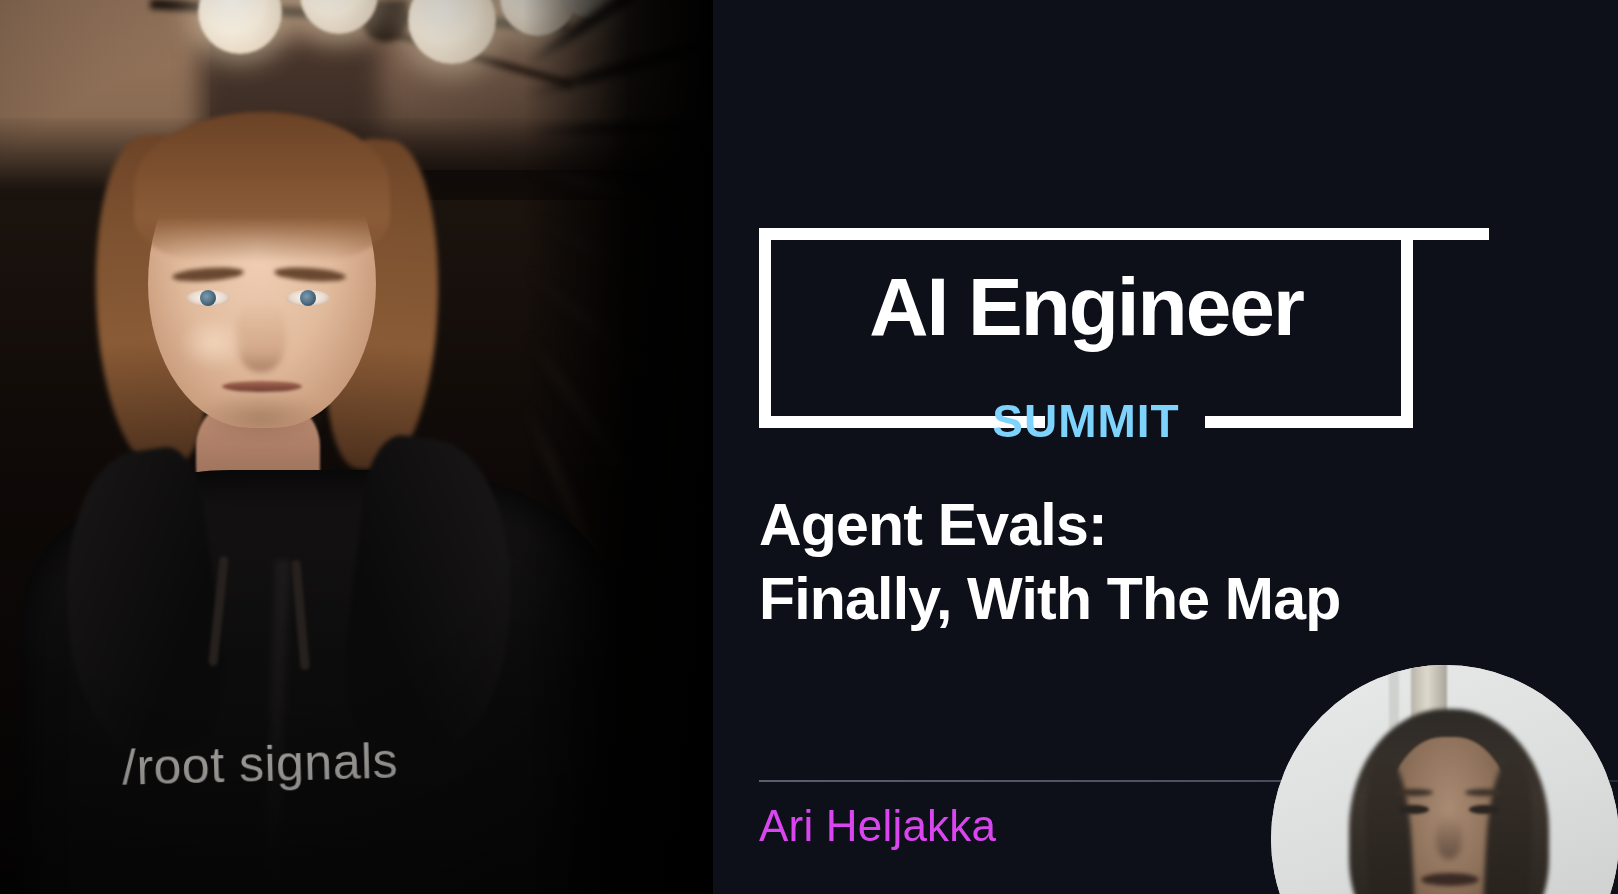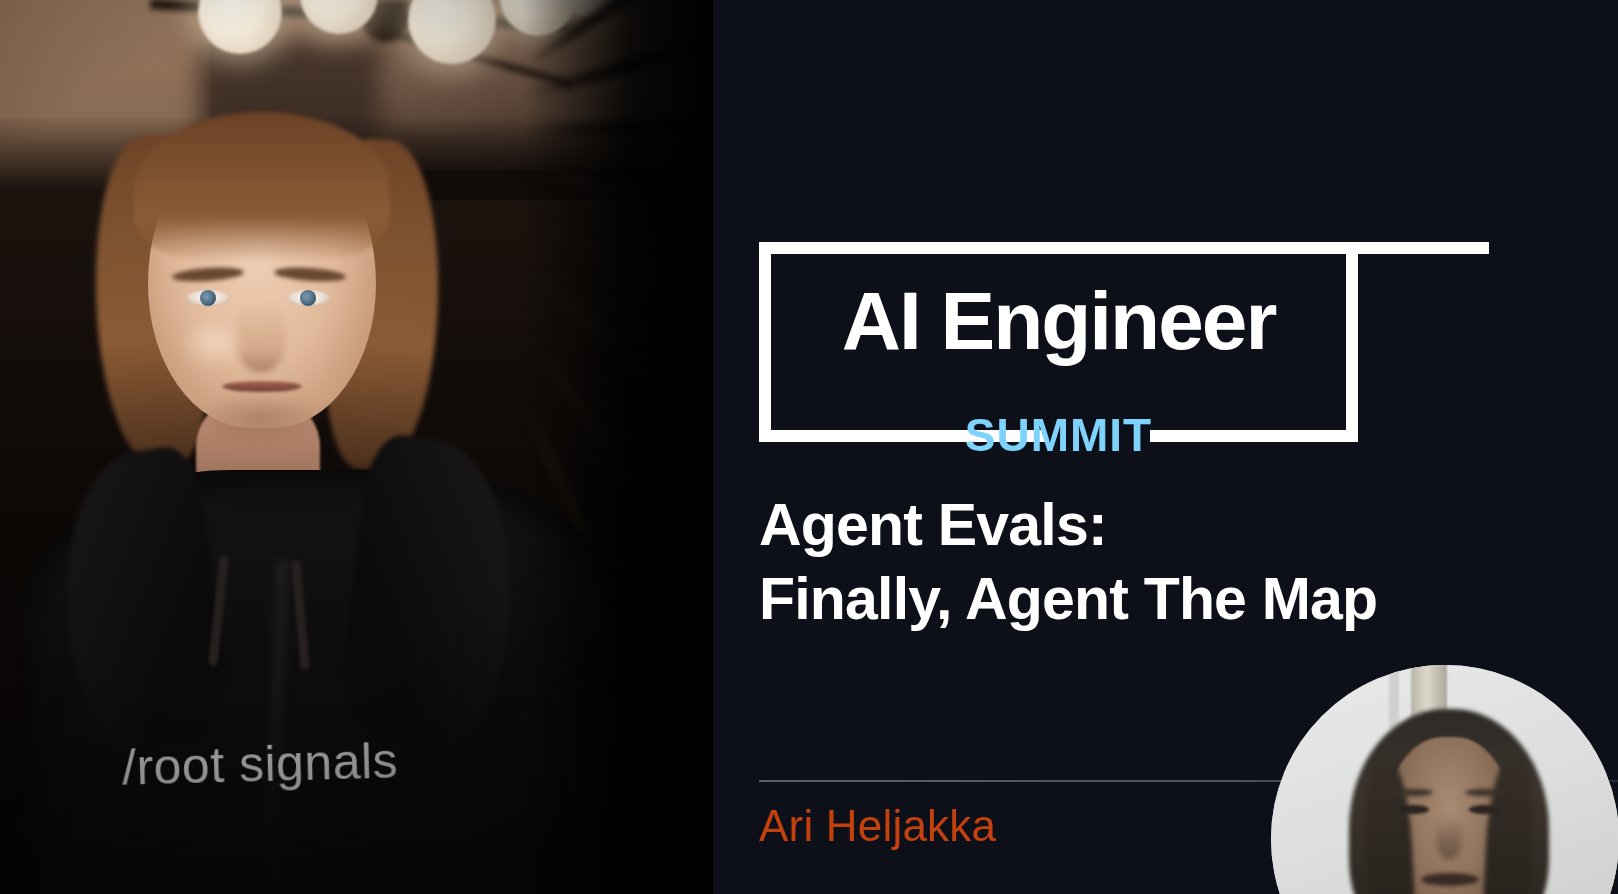--- a/index.html
+++ b/index.html
@@ -287,22 +287,22 @@
     position: absolute;
     left: 713px; top: 0;
     width: 905px; height: 894px;
     background: #0d0f19;
   }
 
   
   .logo-lockup {
     position: absolute;
     left: 46px;
-    top: 242px;
-    width: 599px;
+    top: 228px;
+    width: 654px;
     height: 200px;
   }
   .logo-frame-top,
   .logo-frame-bottom-l,
   .logo-frame-bottom-r,
   .logo-frame-left,
   .logo-frame-right {
     position: absolute;
     background: #ffffff;
   }
@@ -353,21 +353,21 @@
     left: 46px;
     top: 780px;
     width: 859px;
     height: 2px;
     background: linear-gradient(90deg, rgba(152,160,178,.55) 0%, rgba(152,160,178,.45) 55%, rgba(152,160,178,.18) 100%);
   }
   .speaker-name {
     position: absolute;
     left: 46px;
     top: 800px;
-    color: #c2410c;
+    color: #d946ef;
     font-size: 44px;
     font-weight: 400;
     letter-spacing: .2px;
     line-height: 1.2;
   }
 
   
   .webcam {
     position: absolute;
     left: 558px;
@@ -512,21 +512,21 @@
       <div class="logo-frame-left"></div>
       <div class="logo-frame-right"></div>
       <div class="logo-frame-bottom-l"></div>
       <div class="logo-frame-bottom-r"></div>
       <div class="logo-wordmark">AI Engineer</div>
       <div class="logo-subword">SUMMIT</div>
     </div>
 
     <div class="talk-title">
       <span class="line">Agent Evals:</span>
-      <span class="line">Finally, Agent The Map</span>
+      <span class="line">Finally, With The Map</span>
     </div>
 
     <div class="slide-divider"></div>
     <div class="speaker-name">Ari Heljakka</div>
 
     <div class="webcam">
       <div class="cam-bg"></div>
       <div class="cam-post2"></div>
       <div class="cam-post"></div>
       <div class="cam-hair"></div>

